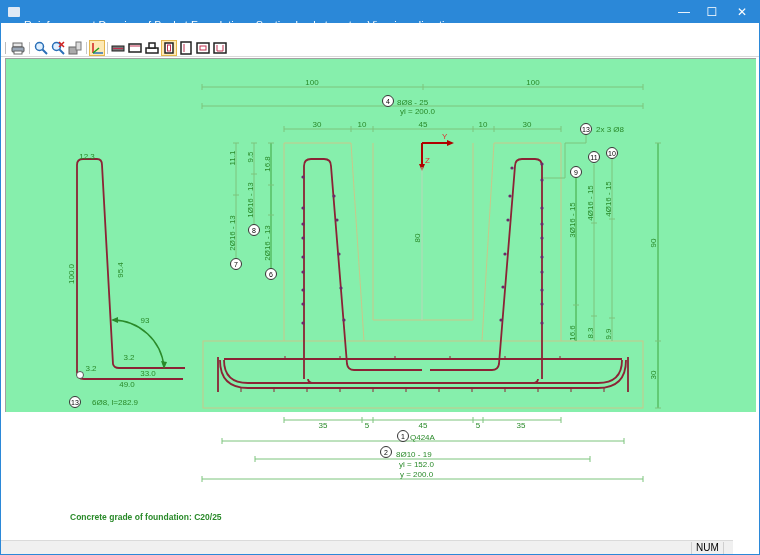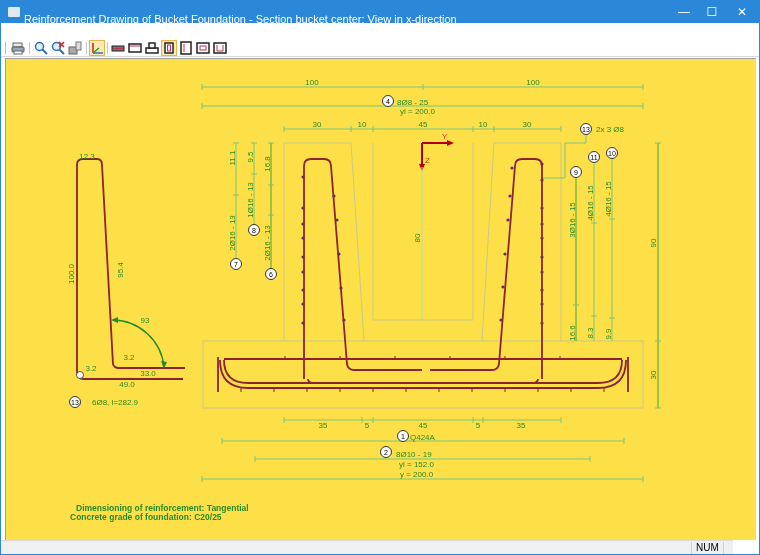--- a/index.html
+++ b/index.html
@@ -1,28 +1,28 @@
 <!DOCTYPE html>
 <html><head>
 <meta charset="utf-8">
 <style>
   * { box-sizing: border-box; margin: 0; padding: 0; }
   html, body { width: 760px; height: 555px; overflow: hidden; background: #fff; font-family: "Liberation Sans", sans-serif; }
   .window { position: absolute; left: 0; top: 0; width: 760px; height: 555px; border: 1px solid #2b88d8; background: #fff; }
   .titlebar { position: absolute; left: 0; top: 0; width: 758px; height: 22px; background: #2b88d8; color: #fff; font-size: 11px; }
   .titlebar .app-icon { position: absolute; left: 7px; top: 6px; width: 12px; height: 10px; background: #dfe9f5; border-radius: 1px; }
-  .titlebar .title { position: absolute; left: 23px; top: 12px; white-space: nowrap; }
+  .titlebar .title { position: absolute; left: 23px; top: 18px; white-space: nowrap; }
   .titlebar .ctrl { position: absolute; top: 0; width: 30px; height: 22px; color: #fff; font-size: 12px; text-align: center; line-height: 22px; }
   .menubar { position: absolute; left: 0; top: 22px; width: 758px; height: 16px; background: #fff; font-size: 11px; }
   .menubar span { position: absolute; top: 2px; }
   .toolbar { position: absolute; left: 0; top: 38px; width: 758px; height: 18px; background: #fff; border-bottom: 1px solid #d9d9d9; }
   .tb { position: absolute; top: 1px; width: 16px; height: 16px; }
   .tb.active { background: #fde9b5; border: 1px solid #e4b64d; }
   .tsep { position: absolute; top: 3px; width: 1px; height: 12px; background: #c8c8c8; }
-  .canvas { position: absolute; left: 4px; top: 57px; width: 751px; height: 482px; background: #fde047; border-left: 1px solid #a0a0a0; border-top: 1px solid #a0a0a0; }
+  .canvas { position: absolute; left: 4px; top: 57px; width: 751px; height: 354px; background: #86efac; border-left: 1px solid #a0a0a0; border-top: 1px solid #a0a0a0; }
   .statusbar { position: absolute; left: 0; top: 539px; width: 732px; height: 14px; background: #f0f0f0; border-top: 1px solid #dadada; font-size: 10px; }
   .statusbar .num { position: absolute; left: 695px; top: 1px; color: #000; }
   .statusbar .cell { position: absolute; top: 1px; height: 12px; border-left: 1px solid #cfcfcf; }
   svg text { font-family: "Liberation Sans", sans-serif; }
   .gt { fill: #2a8a2a; font-size: 8px; }
   .note { position: absolute; font-size: 8.5px; color: #2a8a2a; font-weight: bold; white-space: nowrap; }
 </style>
 </head>
 <body>
 
@@ -339,21 +339,20 @@
       <circle cx="401" cy="434" r="5.5" fill="#fff" stroke="#333"></circle>
       <text x="401" y="437" font-size="7" text-anchor="middle">1</text>
       <text class="gt" x="408" y="438">Q424A</text>
       <circle cx="384" cy="450" r="5.5" fill="#fff" stroke="#333"></circle>
       <text x="384" y="453" font-size="7" text-anchor="middle">2</text>
       <text class="gt" x="394" y="455">8Ø10 - 19</text>
       <text class="gt" x="397" y="465">yl = 152.0</text>
       <text class="gt" x="398" y="475">y = 200.0</text>
     </svg>
 
-    <div class="note" style="left:70px;top:444px">Dimensioning  of  reinforcement: Tangential</div>
     <div class="note" style="left:64px;top:453px">Concrete grade of foundation:  C20/25</div>
   </div>
 
   <div class="statusbar">
     <div class="cell" style="left:690px"></div>
     <div class="num">NUM</div>
     <div class="cell" style="left:722px"></div>
   </div>
 </div>
 

